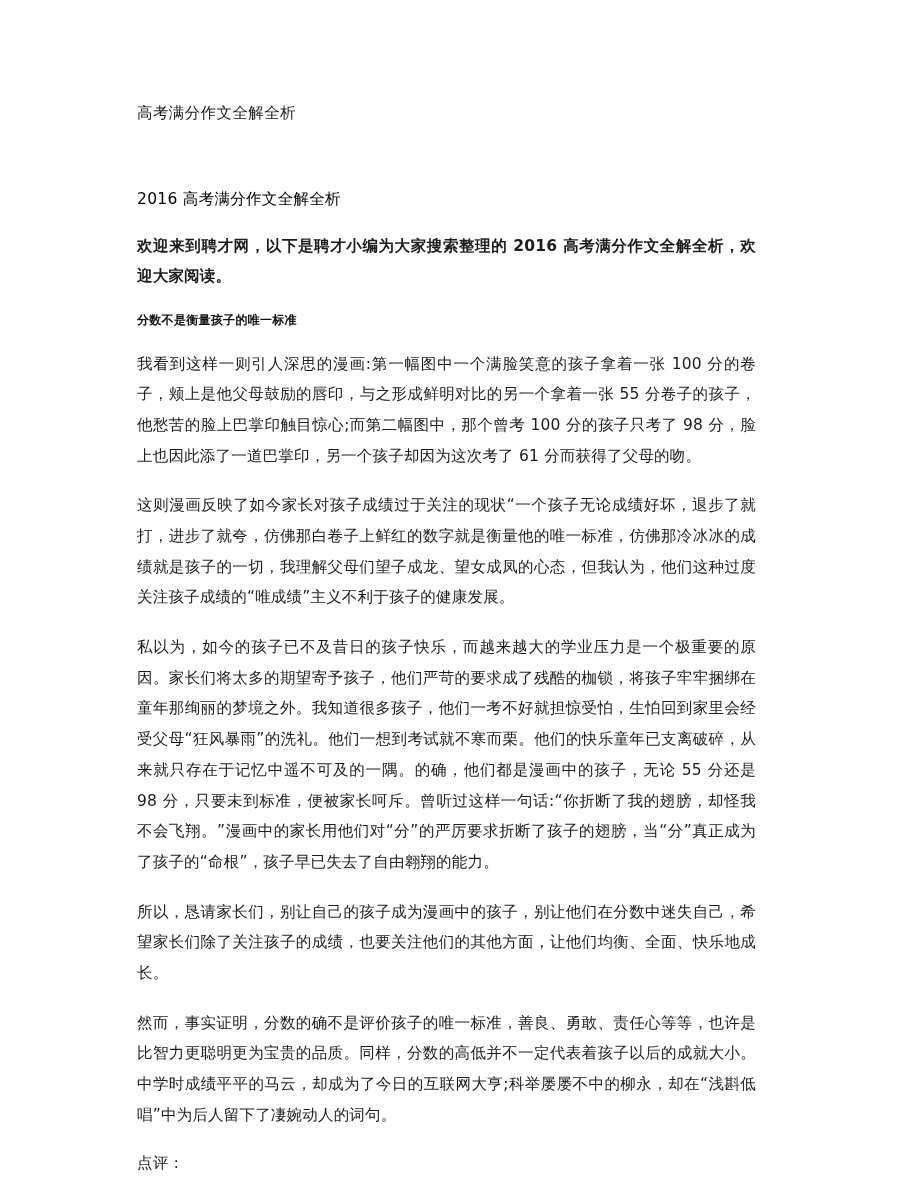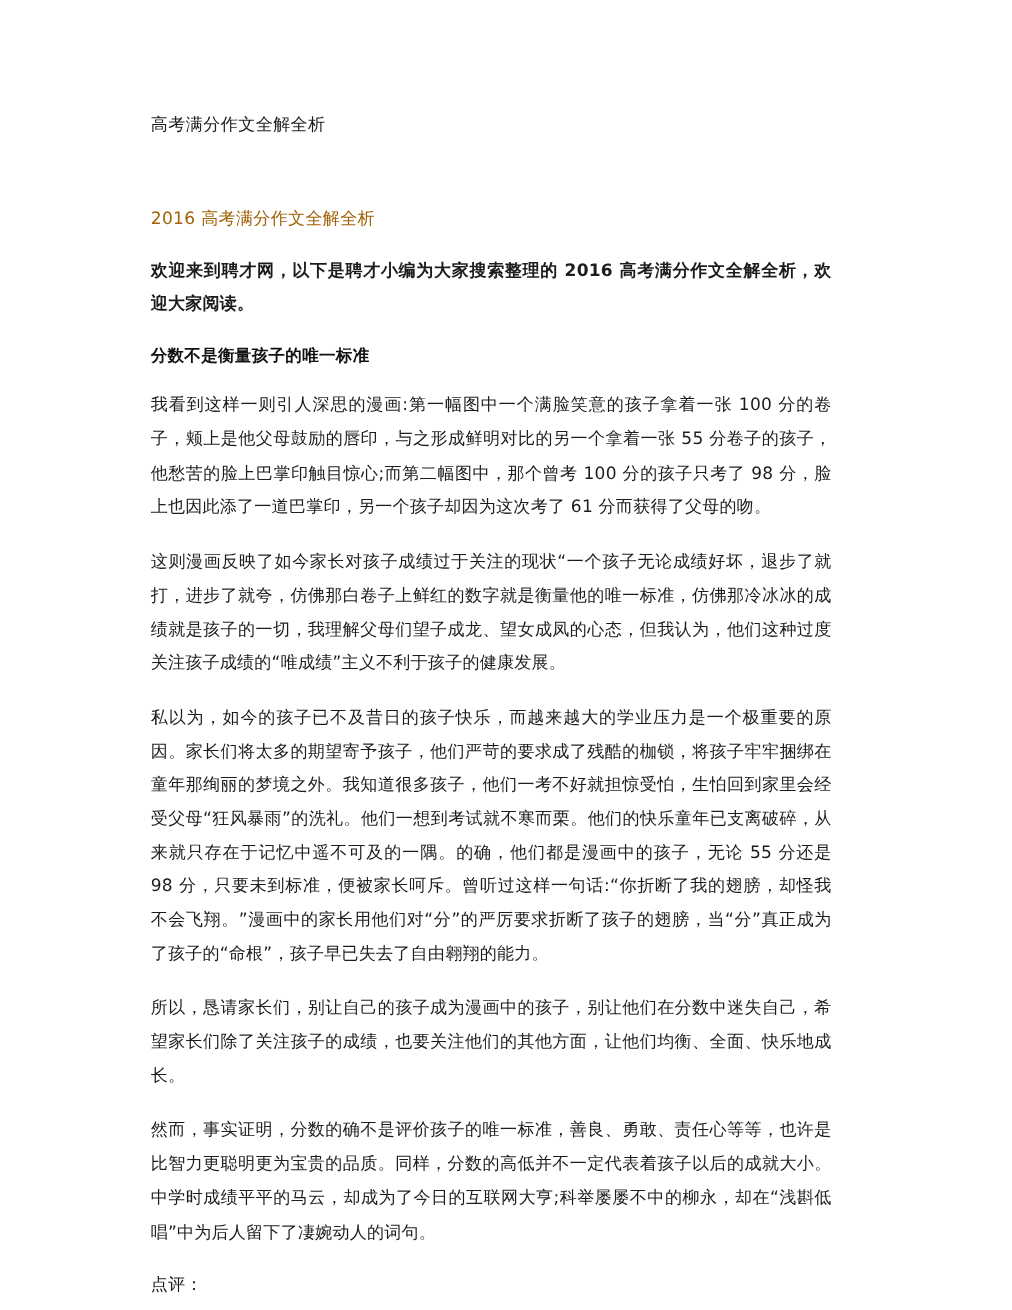--- a/index.html
+++ b/index.html
@@ -31,36 +31,36 @@
     margin: 0 0 0 0;
     letter-spacing: 0.4px;
   }
   .spacer-after-title {
     height: 63px;
   }
   .section-heading {
     font-size: 15.5px;
     line-height: 1.5;
     font-weight: 400;
-    color: #a16207;
+    color: #000000;
     margin: 0 0 20px 0;
     letter-spacing: 0.3px;
   }
   .lead {
     font-size: 15.5px;
     line-height: 1.95;
     color: #1c1c1c;
     margin: 0 0 20px 0;
     text-align: justify;
     text-justify: inter-ideograph;
     letter-spacing: 0.2px;
     font-weight: bold;
   }
   .subheading {
-    font-size: 15px;
+    font-size: 12px;
     line-height: 1.6;
     font-weight: 700;
     color: #111111;
     margin: 0 0 18px 0;
     letter-spacing: 0.3px;
   }
   .body-para {
     font-size: 15.5px;
     line-height: 1.98;
     color: #1c1c1c;

